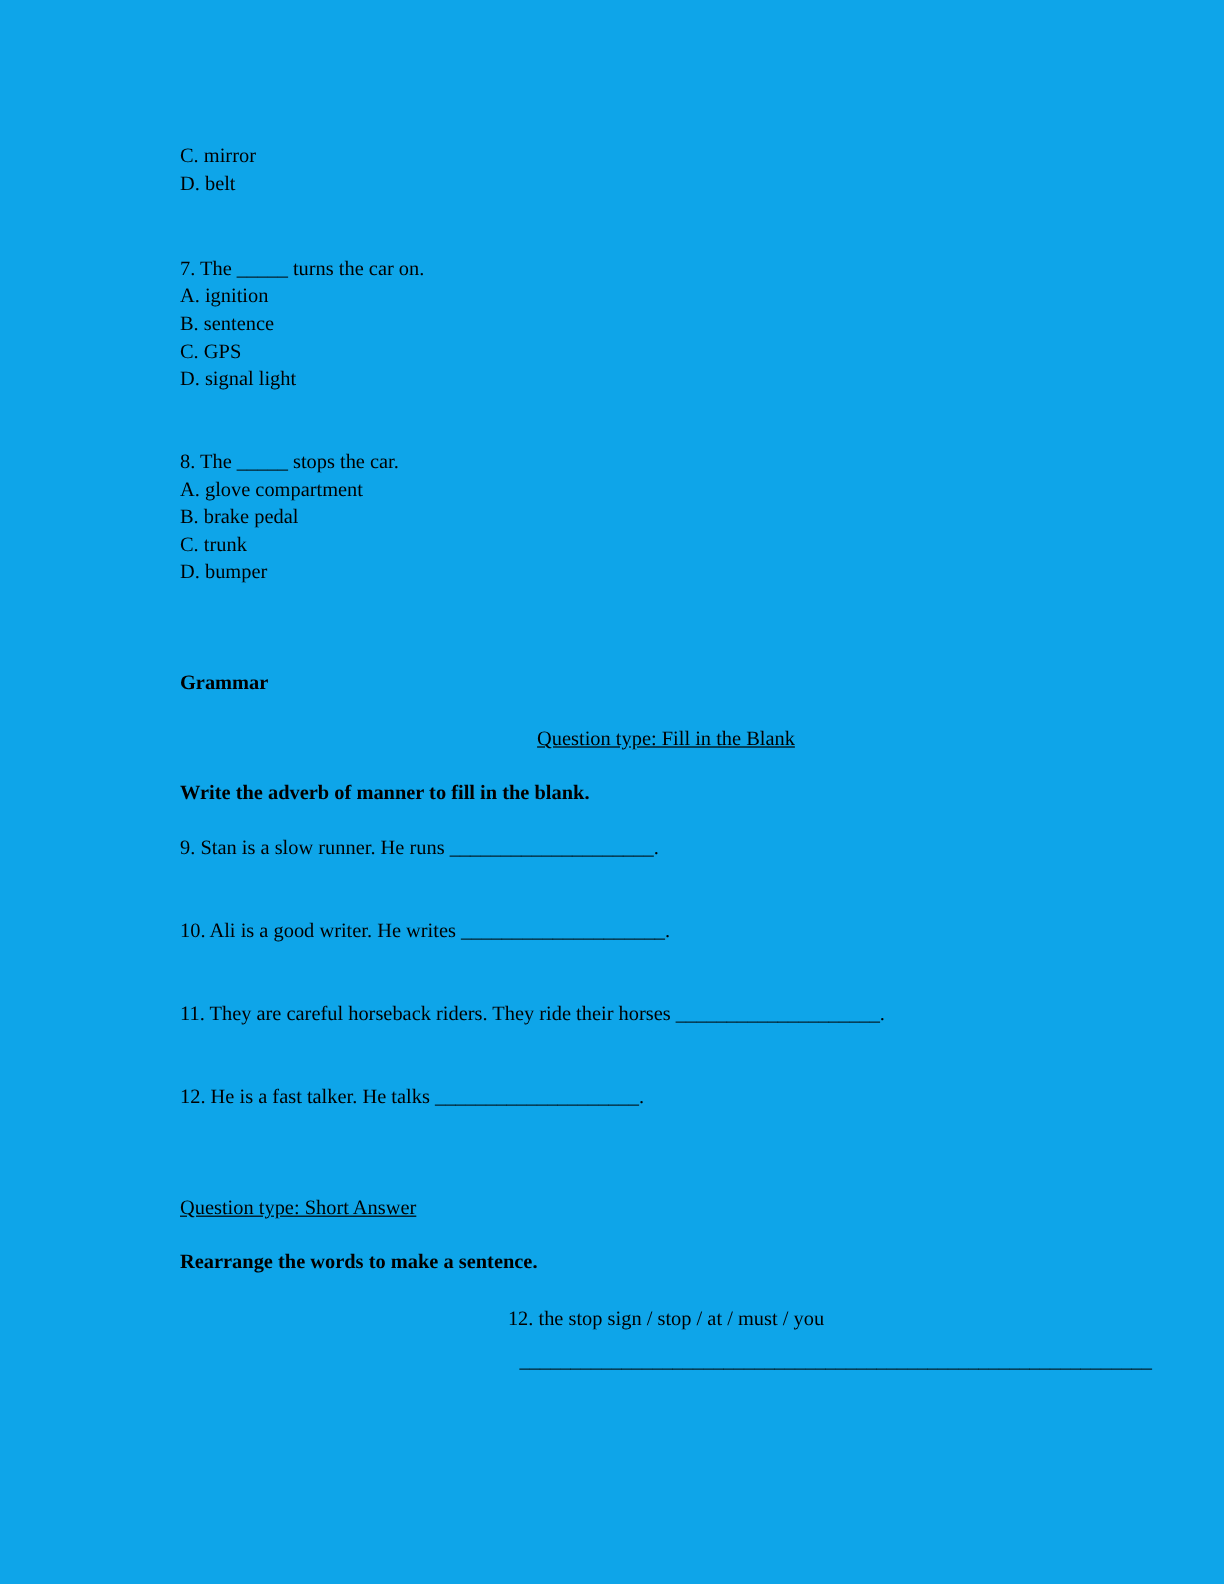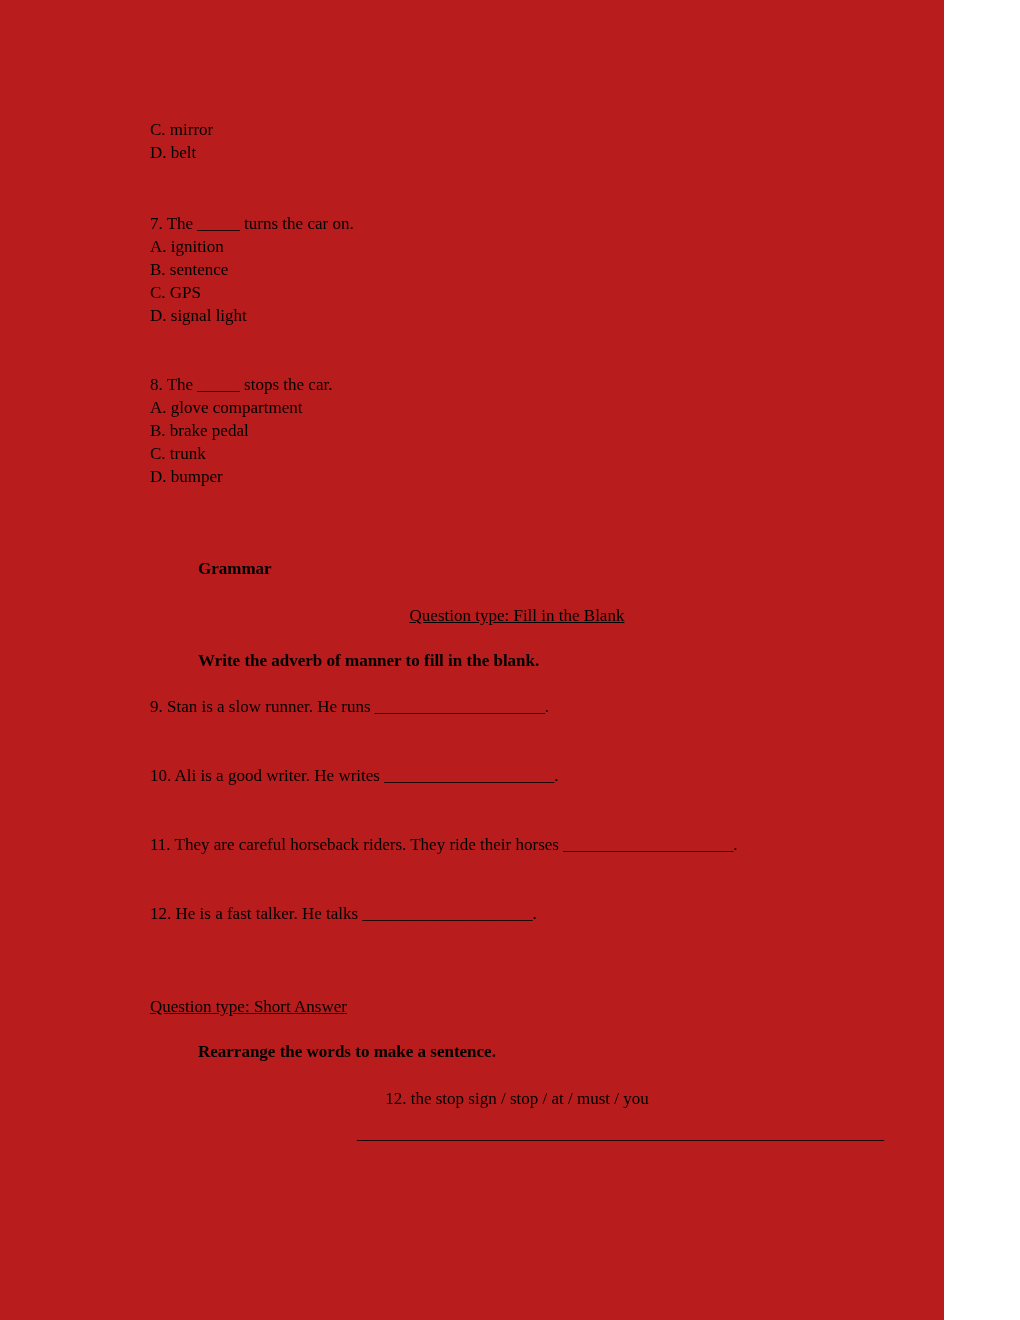--- a/index.html
+++ b/index.html
@@ -2,23 +2,23 @@
 <html><head>
 <meta charset="utf-8">
 <style>
   html, body {
     margin: 0;
     padding: 0;
     background: #ffffff;
   }
   .page {
     position: relative;
-    width: 944px;
+    width: 1020px;
     height: 1320px;
-    background: #b91c1c;
+    background: #0ea5e9;
     overflow: hidden;
     font-family: "Liberation Serif", "DejaVu Serif", serif;
     font-size: 17px;
     line-height: 23px;
     color: #000000;
   }
   .content {
     position: absolute;
     top: 118px;
     left: 150px;
@@ -27,21 +27,21 @@
   .block { margin: 0 0 0 0; }
   .line { white-space: nowrap; }
   .mt-48  { margin-top: 48px; }
   .mt-46  { margin-top: 46px; }
   .mt-69  { margin-top: 69px; }
   .mt-24  { margin-top: 24px; text-align: center; }
   .mt-22  { margin-top: 22px; }
   .mt-23  { margin-top: 23px; }
   .mt-70  { margin-top: 70px; }
   .mt-12  { margin-top: 12px; text-align: right; }
-  .bold   { font-weight: bold; margin-left: 48px; }
+  .bold   { font-weight: bold; }
   .underline { text-decoration: underline; }
 </style>
 </head>
 <body>
 
 <div class="page">
   <div class="content">
 
     <div class="block">
       <div class="line">C. mirror</div>

